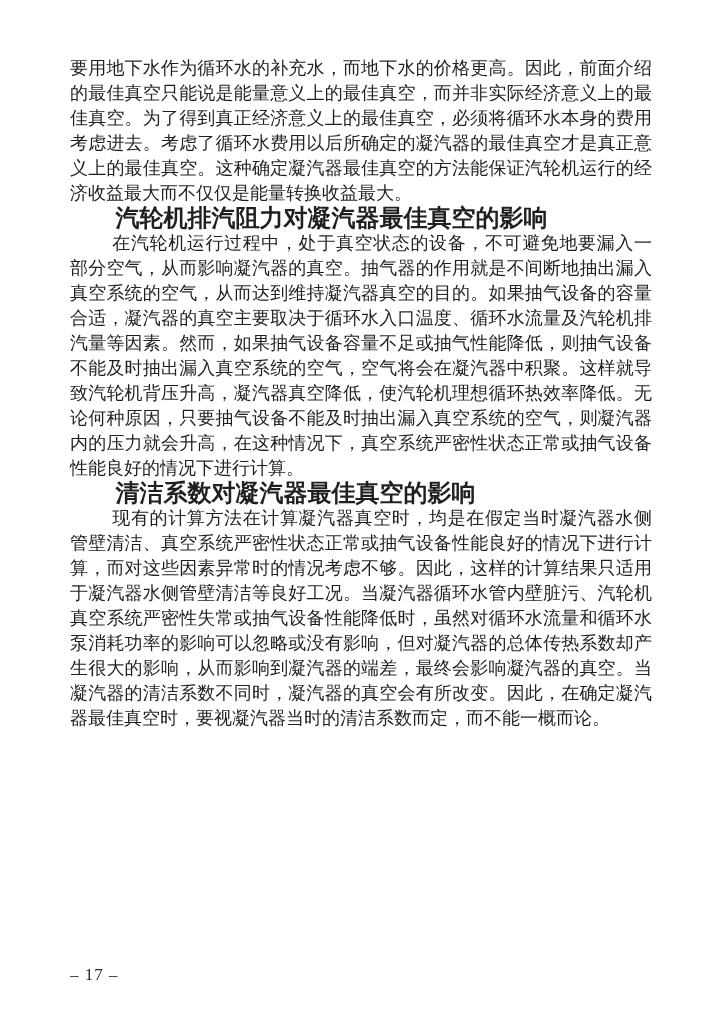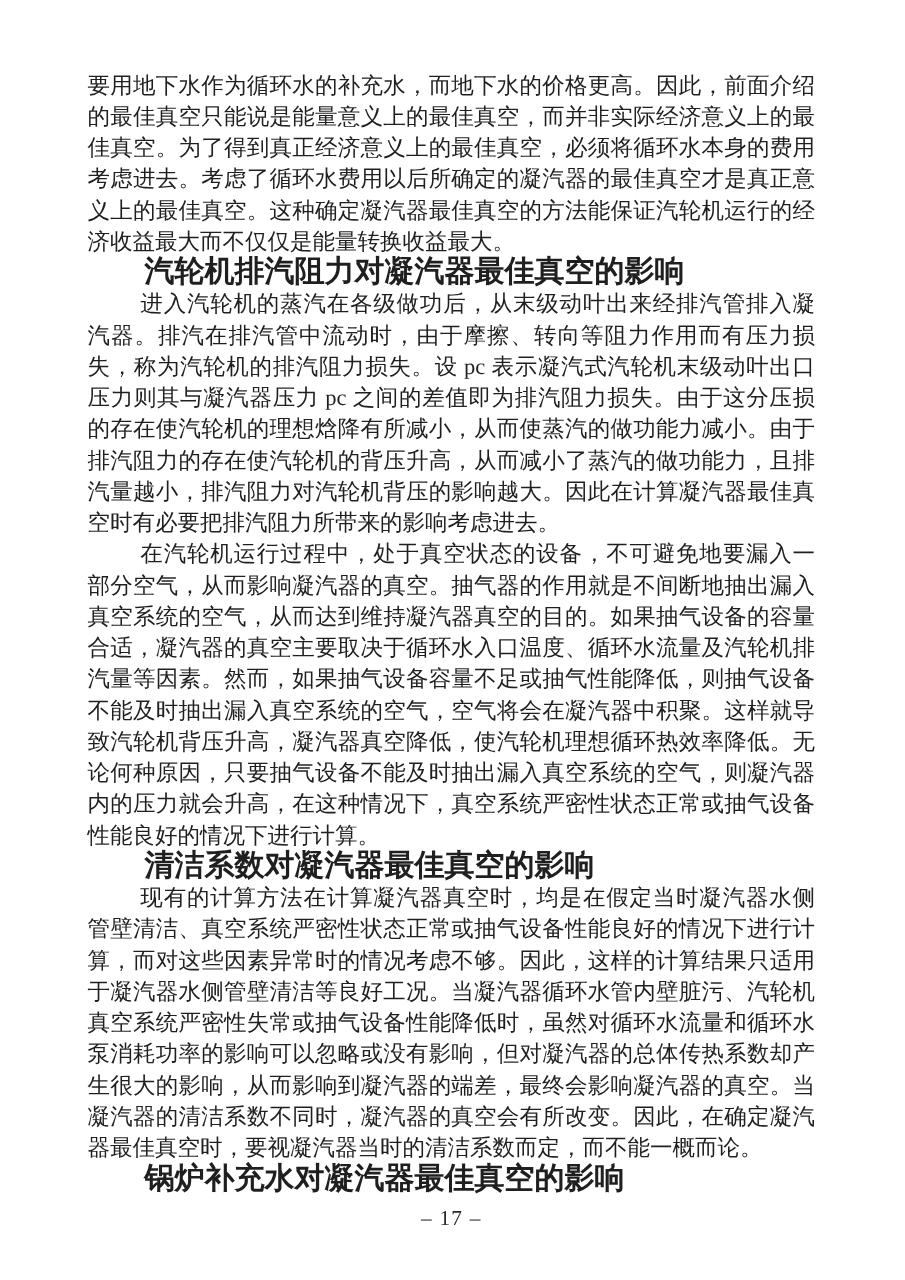--- a/index.html
+++ b/index.html
@@ -38,34 +38,31 @@
     font-size: 24px;
     line-height: 25px;
     font-weight: bold;
     text-indent: 1.9em;
   }
   .footer {
     position: absolute;
     left: 70px;
     width: 582px;
     top: 962px;
-    text-align: center;
     font-size: 17px;
     line-height: 25px;
     color: #2a2a2a;
     letter-spacing: 1px;
   }
 </style>
 </head>
 <body>
 
 <div class="page">
   <div class="text-block">
     <p class="para cont">要用地下水作为循环水的补充水，而地下水的价格更高。因此，前面介绍的最佳真空只能说是能量意义上的最佳真空，而并非实际经济意义上的最佳真空。为了得到真正经济意义上的最佳真空，必须将循环水本身的费用考虑进去。考虑了循环水费用以后所确定的凝汽器的最佳真空才是真正意义上的最佳真空。这种确定凝汽器最佳真空的方法能保证汽轮机运行的经济收益最大而不仅仅是能量转换收益最大。</p>
     <h2 class="heading">汽轮机排汽阻力对凝汽器最佳真空的影响</h2>
-    <p class="para">进入汽轮机的蒸汽在各级做功后，从末级动叶出来经排汽管排入凝汽器。排汽在排汽管中流动时，由于摩擦、转向等阻力作用而有压力损失，称为汽轮机的排汽阻力损失。设 pc 表示凝汽式汽轮机末级动叶出口压力则其与凝汽器压力 pc 之间的差值即为排汽阻力损失。由于这分压损的存在使汽轮机的理想焓降有所减小，从而使蒸汽的做功能力减小。由于排汽阻力的存在使汽轮机的背压升高，从而减小了蒸汽的做功能力，且排汽量越小，排汽阻力对汽轮机背压的影响越大。因此在计算凝汽器最佳真空时有必要把排汽阻力所带来的影响考虑进去。</p>
     <p class="para">在汽轮机运行过程中，处于真空状态的设备，不可避免地要漏入一部分空气，从而影响凝汽器的真空。抽气器的作用就是不间断地抽出漏入真空系统的空气，从而达到维持凝汽器真空的目的。如果抽气设备的容量合适，凝汽器的真空主要取决于循环水入口温度、循环水流量及汽轮机排汽量等因素。然而，如果抽气设备容量不足或抽气性能降低，则抽气设备不能及时抽出漏入真空系统的空气，空气将会在凝汽器中积聚。这样就导致汽轮机背压升高，凝汽器真空降低，使汽轮机理想循环热效率降低。无论何种原因，只要抽气设备不能及时抽出漏入真空系统的空气，则凝汽器内的压力就会升高，在这种情况下，真空系统严密性状态正常或抽气设备性能良好的情况下进行计算。</p>
     <h2 class="heading">清洁系数对凝汽器最佳真空的影响</h2>
     <p class="para">现有的计算方法在计算凝汽器真空时，均是在假定当时凝汽器水侧管壁清洁、真空系统严密性状态正常或抽气设备性能良好的情况下进行计算，而对这些因素异常时的情况考虑不够。因此，这样的计算结果只适用于凝汽器水侧管壁清洁等良好工况。当凝汽器循环水管内壁脏污、汽轮机真空系统严密性失常或抽气设备性能降低时，虽然对循环水流量和循环水泵消耗功率的影响可以忽略或没有影响，但对凝汽器的总体传热系数却产生很大的影响，从而影响到凝汽器的端差，最终会影响凝汽器的真空。当凝汽器的清洁系数不同时，凝汽器的真空会有所改变。因此，在确定凝汽器最佳真空时，要视凝汽器当时的清洁系数而定，而不能一概而论。</p>
-    <h2 class="heading">锅炉补充水对凝汽器最佳真空的影响</h2>
   </div>
   <div class="footer">– 17 –</div>
 </div>
 
 </body></html>

